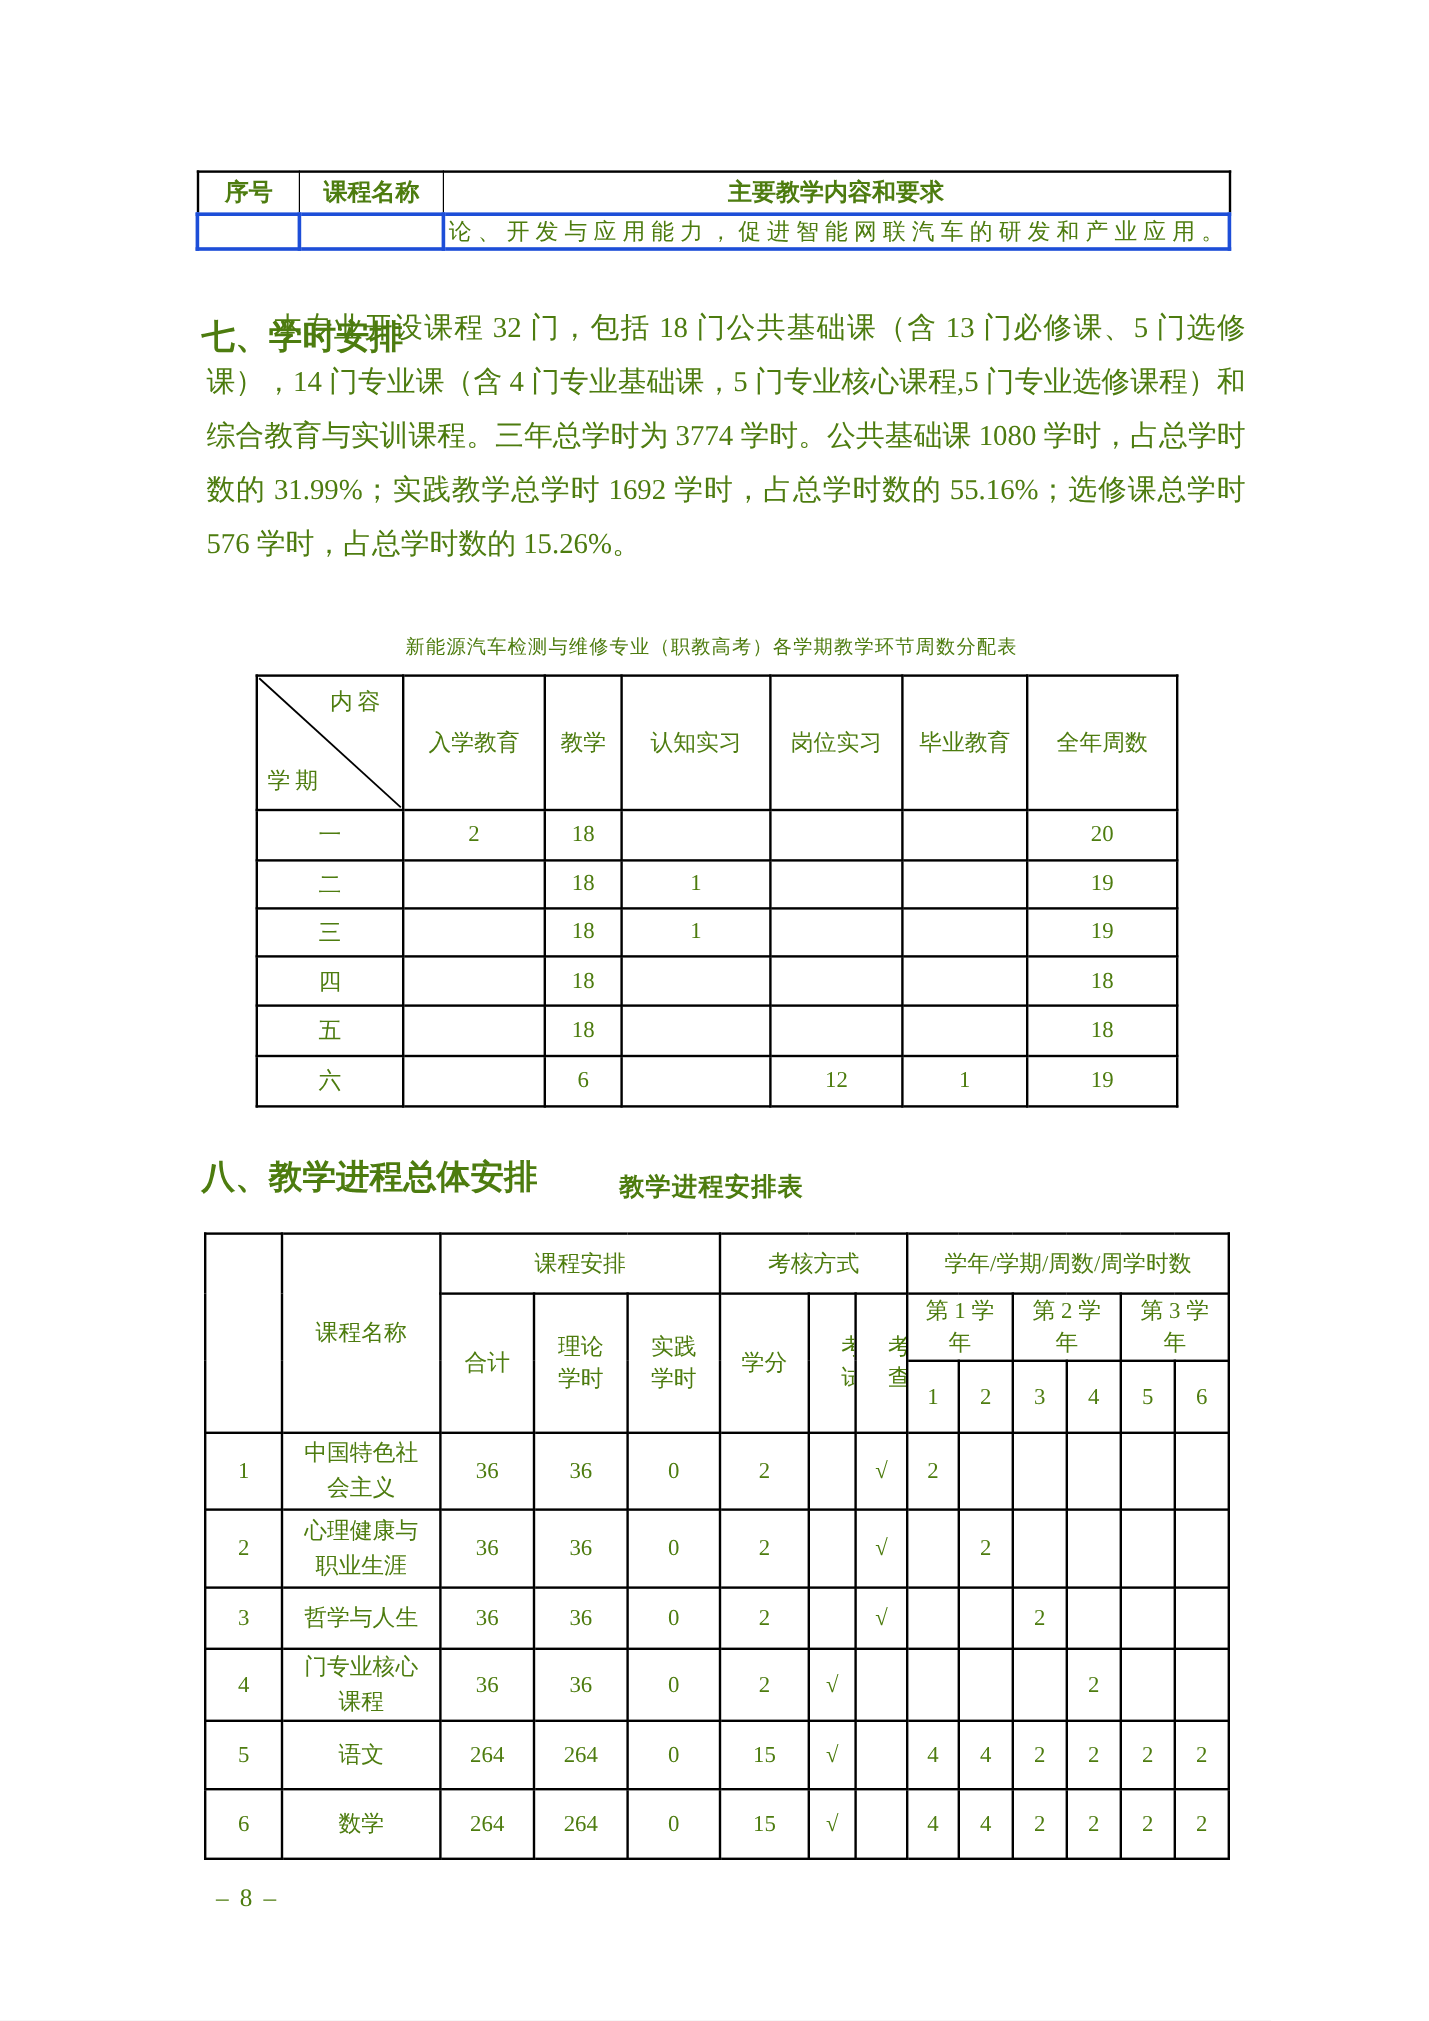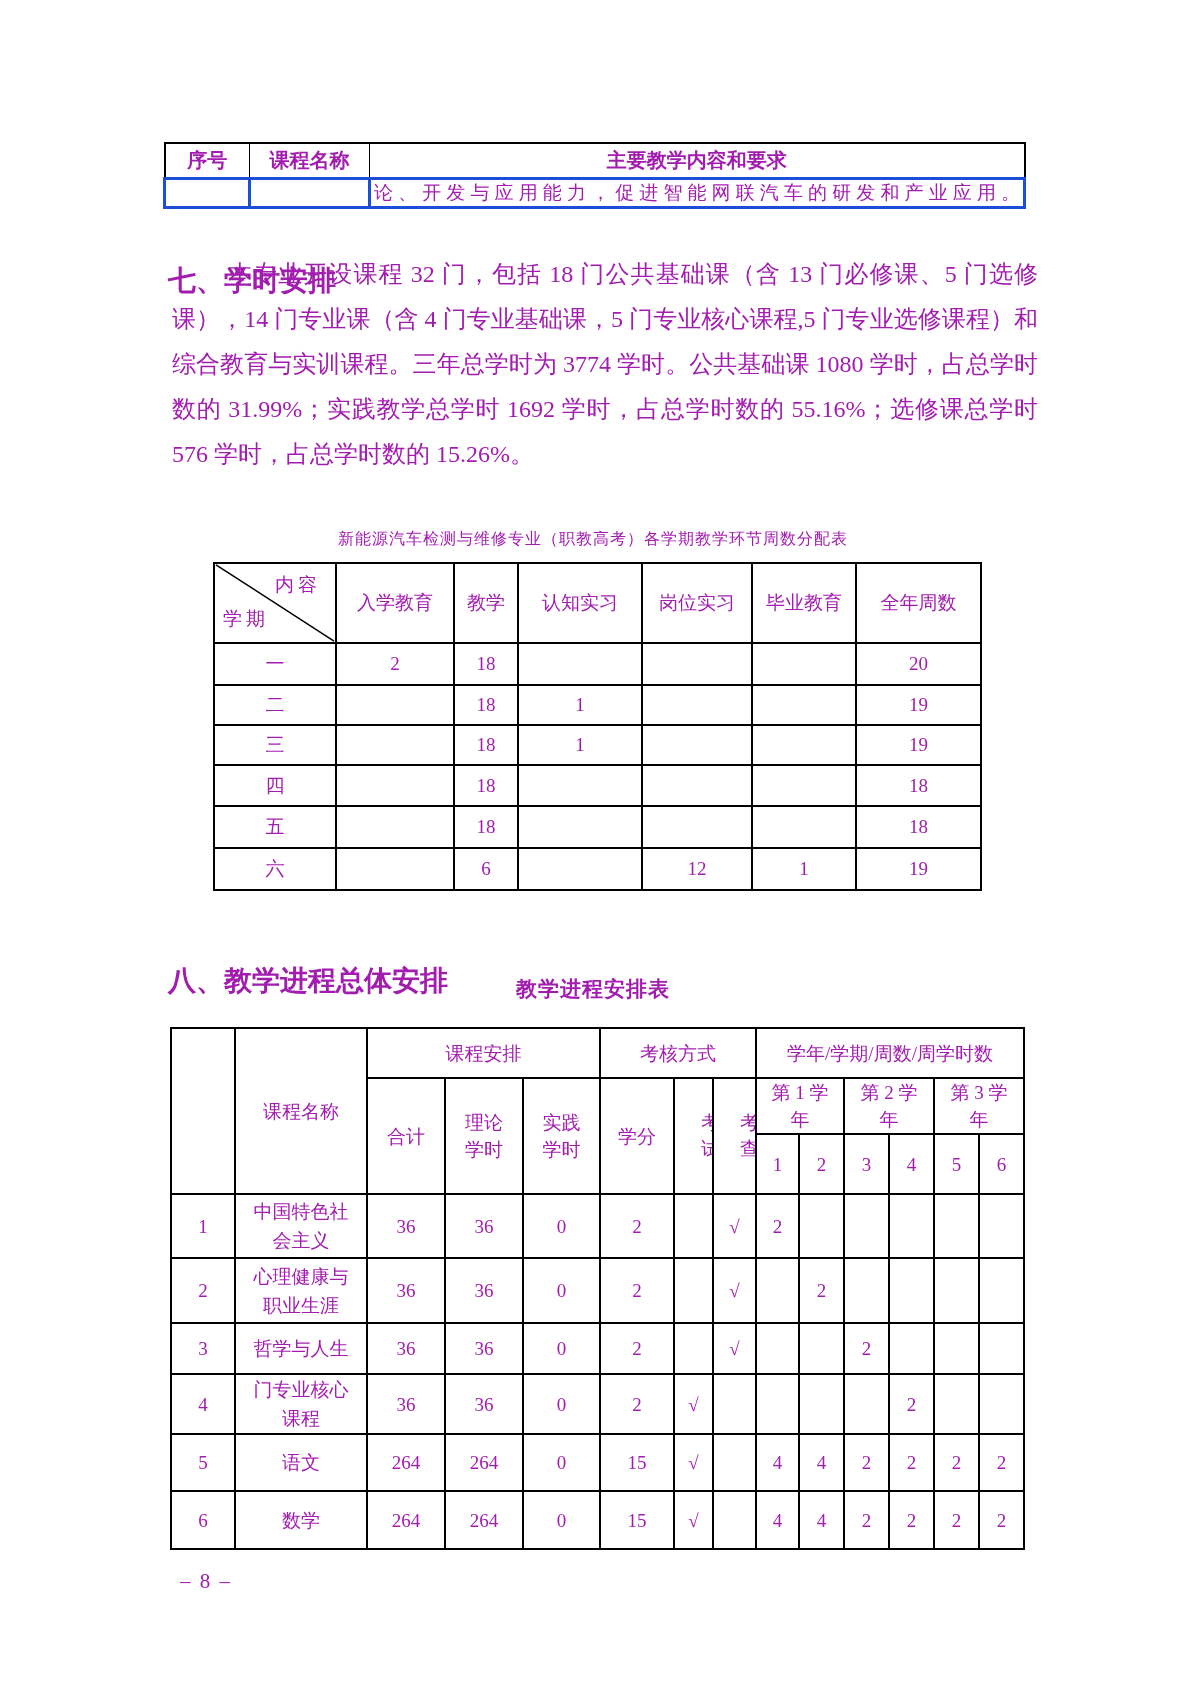--- a/index.html
+++ b/index.html
@@ -1,18 +1,18 @@
 <!DOCTYPE html>
 <html><head>
 <meta charset="utf-8">
 <style>
   html,body { margin:0; padding:0; background:#e8e8e8; }
   .page {
     position:relative; width:1191px; height:1684px; margin:0 auto;
-    background:#ffffff; color:#a21caf;
+    background:#ffffff; color:#4d7c0f;
     font-family:"Liberation Serif","DejaVu Serif",serif;
   }
   table { border-collapse:collapse; table-layout:fixed; }
   td,th { padding:0; text-align:center; vertical-align:middle; overflow:hidden; }
 
   
   .toptable { position:absolute; left:163px; top:142px; width:860px; border:2px solid #000; }
   .toptable th {
     border:1px solid #000; font-weight:bold; font-size:20px;
     font-family:"Liberation Sans","DejaVu Sans",sans-serif;
@@ -89,21 +89,21 @@
     <colgroup>
       <col style="width:122px">
         <col style="width:118px">
         <col style="width:64px">
       <col style="width:124px">
         <col style="width:110px">
         <col style="width:104px">
         <col style="width:125px">
     </colgroup>
     <tbody>
-        <tr style="height:80px">
+        <tr style="height:112px">
       <td class="diag-cell">
         <svg class="diag-svg" viewBox="0 0 122 93" preserveAspectRatio="none">
           <line x1="1" y1="1" x2="121" y2="92" stroke="#000" stroke-width="1.5" vector-effect="non-scaling-stroke"></line>
         </svg>
         <span class="corner-tr">内容</span>
         <span class="corner-bl">学期</span>
       </td>
       <td>入学教育</td>
       <td>教学</td>
       <td>认知实习</td>

